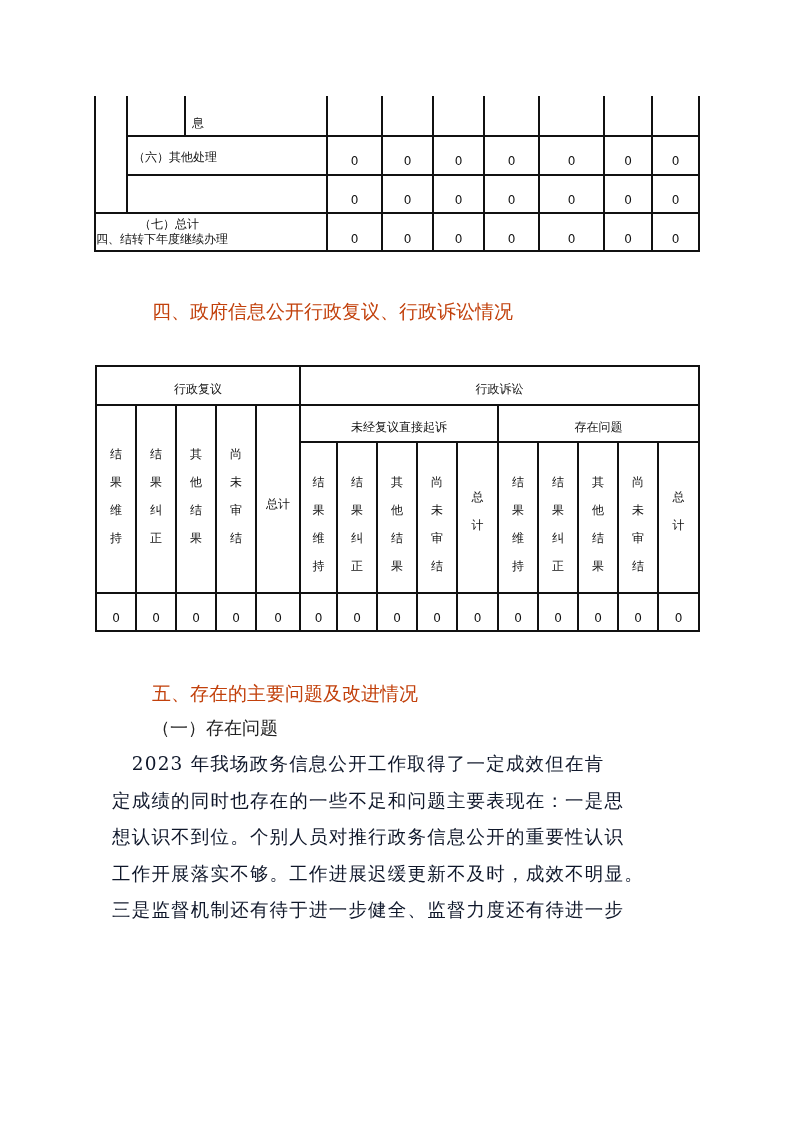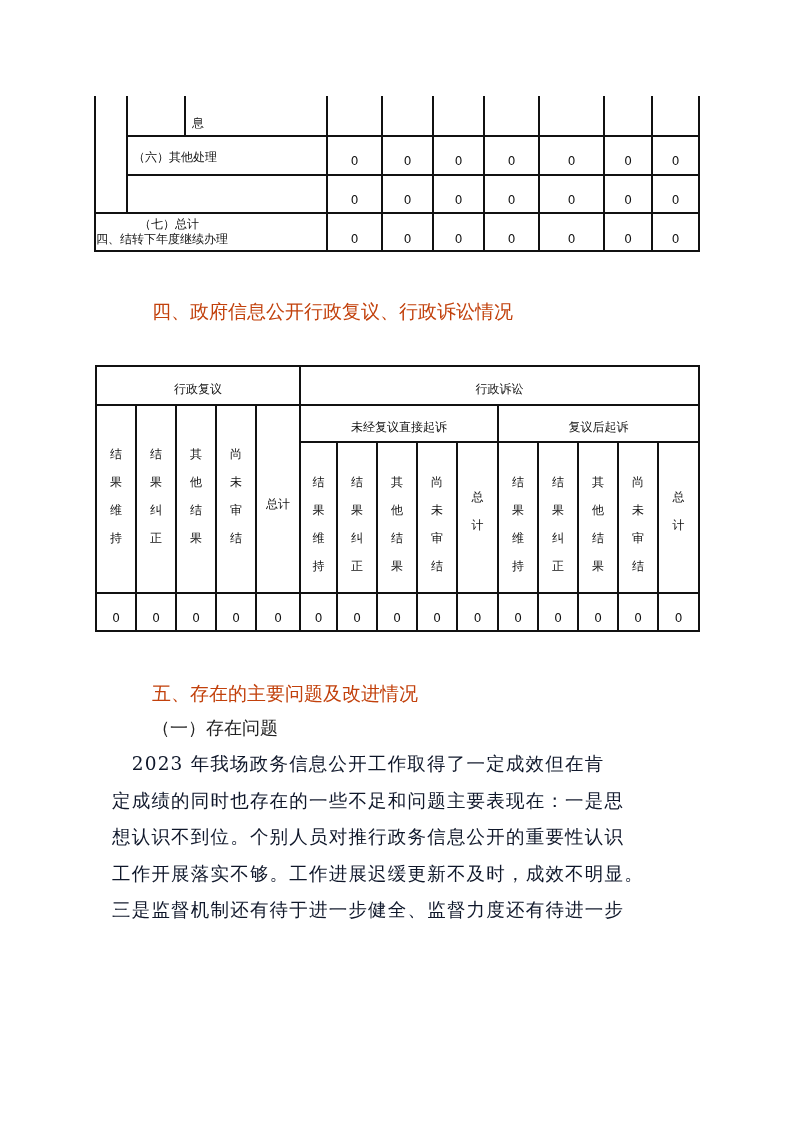--- a/index.html
+++ b/index.html
@@ -102,21 +102,21 @@
   <div class="vl" style="left:416px;top:441px;height:191px;"></div>
   <div class="vl" style="left:456px;top:441px;height:191px;"></div>
   <div class="vl" style="left:537px;top:441px;height:191px;"></div>
   <div class="vl" style="left:577px;top:441px;height:191px;"></div>
   <div class="vl" style="left:617px;top:441px;height:191px;"></div>
   <div class="vl" style="left:657px;top:441px;height:191px;"></div>
 
   <div class="cell" style="left:97px;top:367px;width:202px;height:37px;padding-top:8px;box-sizing:border-box;">行政复议</div>
   <div class="cell" style="left:301px;top:367px;width:397px;height:37px;padding-top:8px;box-sizing:border-box;">行政诉讼</div>
   <div class="cell" style="left:301px;top:406px;width:196px;height:35px;padding-top:8px;box-sizing:border-box;">未经复议直接起诉</div>
-  <div class="cell" style="left:499px;top:406px;width:199px;height:35px;padding-top:8px;box-sizing:border-box;">复议后起诉</div>
+  <div class="cell" style="left:499px;top:406px;width:199px;height:35px;padding-top:8px;box-sizing:border-box;">存在问题</div>
 
   <div class="cell vtext" style="left:97px;top:436px;width:38px;height:120px;">
     <span>结</span>
       <span>果</span>
       <span>维</span>
       <span>持</span>
   </div>
   <div class="cell vtext" style="left:137px;top:436px;width:38px;height:120px;">
     <span>结</span>
       <span>果</span>

